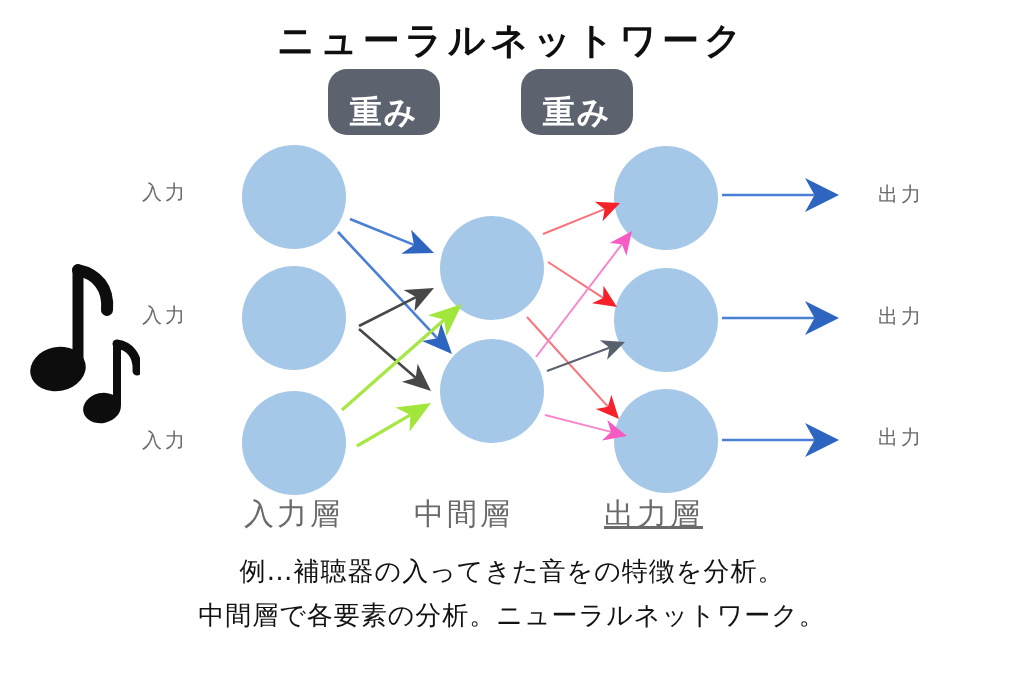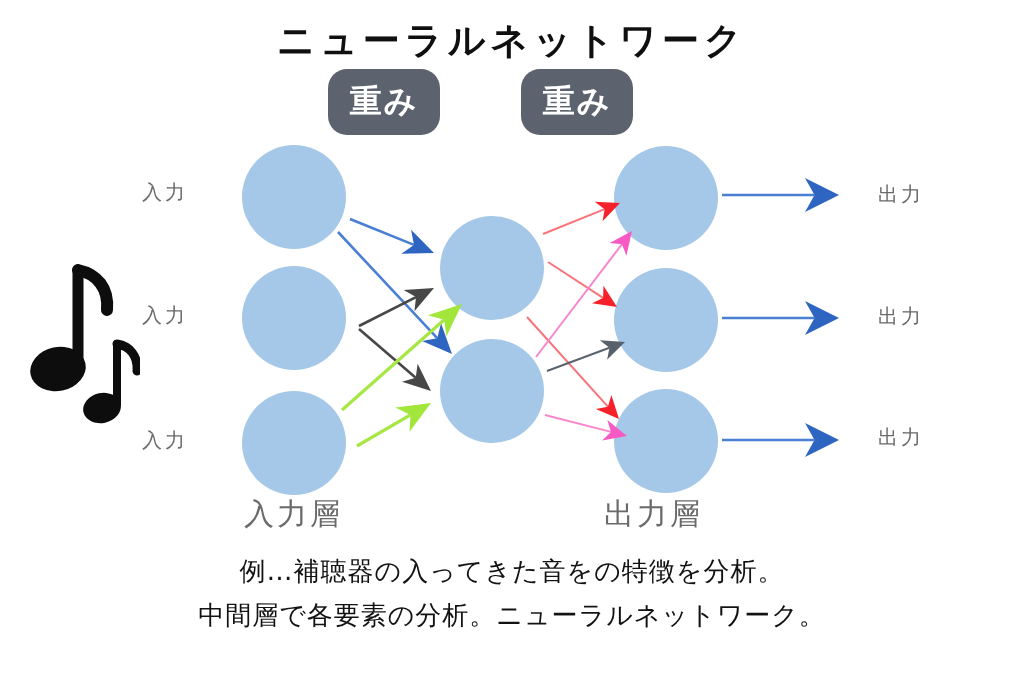--- a/index.html
+++ b/index.html
@@ -5,21 +5,21 @@
   html,body{margin:0;padding:0;background:#ffffff;}
   body{width:1024px;height:683px;position:relative;overflow:hidden;
        font-family:"DejaVu Sans","Liberation Sans",sans-serif;}
   .abs{position:absolute;}
   #stage{position:absolute;left:0;top:0;width:1024px;height:509px;}
 
   .title{left:0;top:16px;width:1024px;text-align:center;
          font-size:37px;font-weight:bold;color:#0f0f0f;letter-spacing:5px;}
 
   .weight-box{width:112px;height:66px;border-radius:19px;
-              background:var(--box_bg);display:flex;align-items:center;justify-content:center;}
+              background:var(--box_bg);display:flex;align-items:flex-end;justify-content:center;}
   .weight-box span{color:#ffffff;font-size:32px;font-weight:600;letter-spacing:2px;}
 
   .node{width:104px;height:104px;border-radius:50%;background:var(--node);}
 
   .side-label{font-size:20px;color:var(--label_gray);letter-spacing:3px;white-space:nowrap;}
   .layer-label{font-size:30px;color:var(--label_gray);letter-spacing:3px;white-space:nowrap;}
 
   .caption{left:0;top:549px;width:1024px;text-align:center;color:#121212;}
   .caption div{font-size:26px;line-height:44px;letter-spacing:1px;white-space:nowrap;}
 
@@ -95,20 +95,21 @@
       <ellipse cx="33" cy="123" rx="28" ry="22" transform="rotate(-12 33 123)" stroke="none"></ellipse>
       <path d="M53 120 L53 24" fill="none" stroke-width="11" stroke-linecap="round"></path>
       <path d="M53 24 C 72 28, 84 42, 82 64" fill="none" stroke-width="12" stroke-linecap="round"></path>
       <ellipse cx="77" cy="162" rx="19" ry="15" transform="rotate(-12 77 162)" stroke="none"></ellipse>
       <path d="M92 158 L92 98" fill="none" stroke-width="8" stroke-linecap="round"></path>
       <path d="M92 98 C 105 100, 113 110, 112 125" fill="none" stroke-width="9" stroke-linecap="round"></path>
     </g>
   </svg>
 
   <div class="abs layer-label" style="left:244px;top:494px;">入力層</div>
-  <div class="abs layer-label" style="left:604px;top:494px;">出力層</div>
+  <div class="abs layer-label" style="left:414px;top:494px;">中間層</div>
+  <div class="abs layer-label" style="left:604px;top:494px;text-decoration:underline;">出力層</div>
 
   <div class="abs caption">
     <div>例…補聴器の入ってきた音をの特徴を分析。</div>
     <div>中間層で各要素の分析。ニューラルネットワーク。</div>
   </div>
 
 </div>
 
 </body></html>

